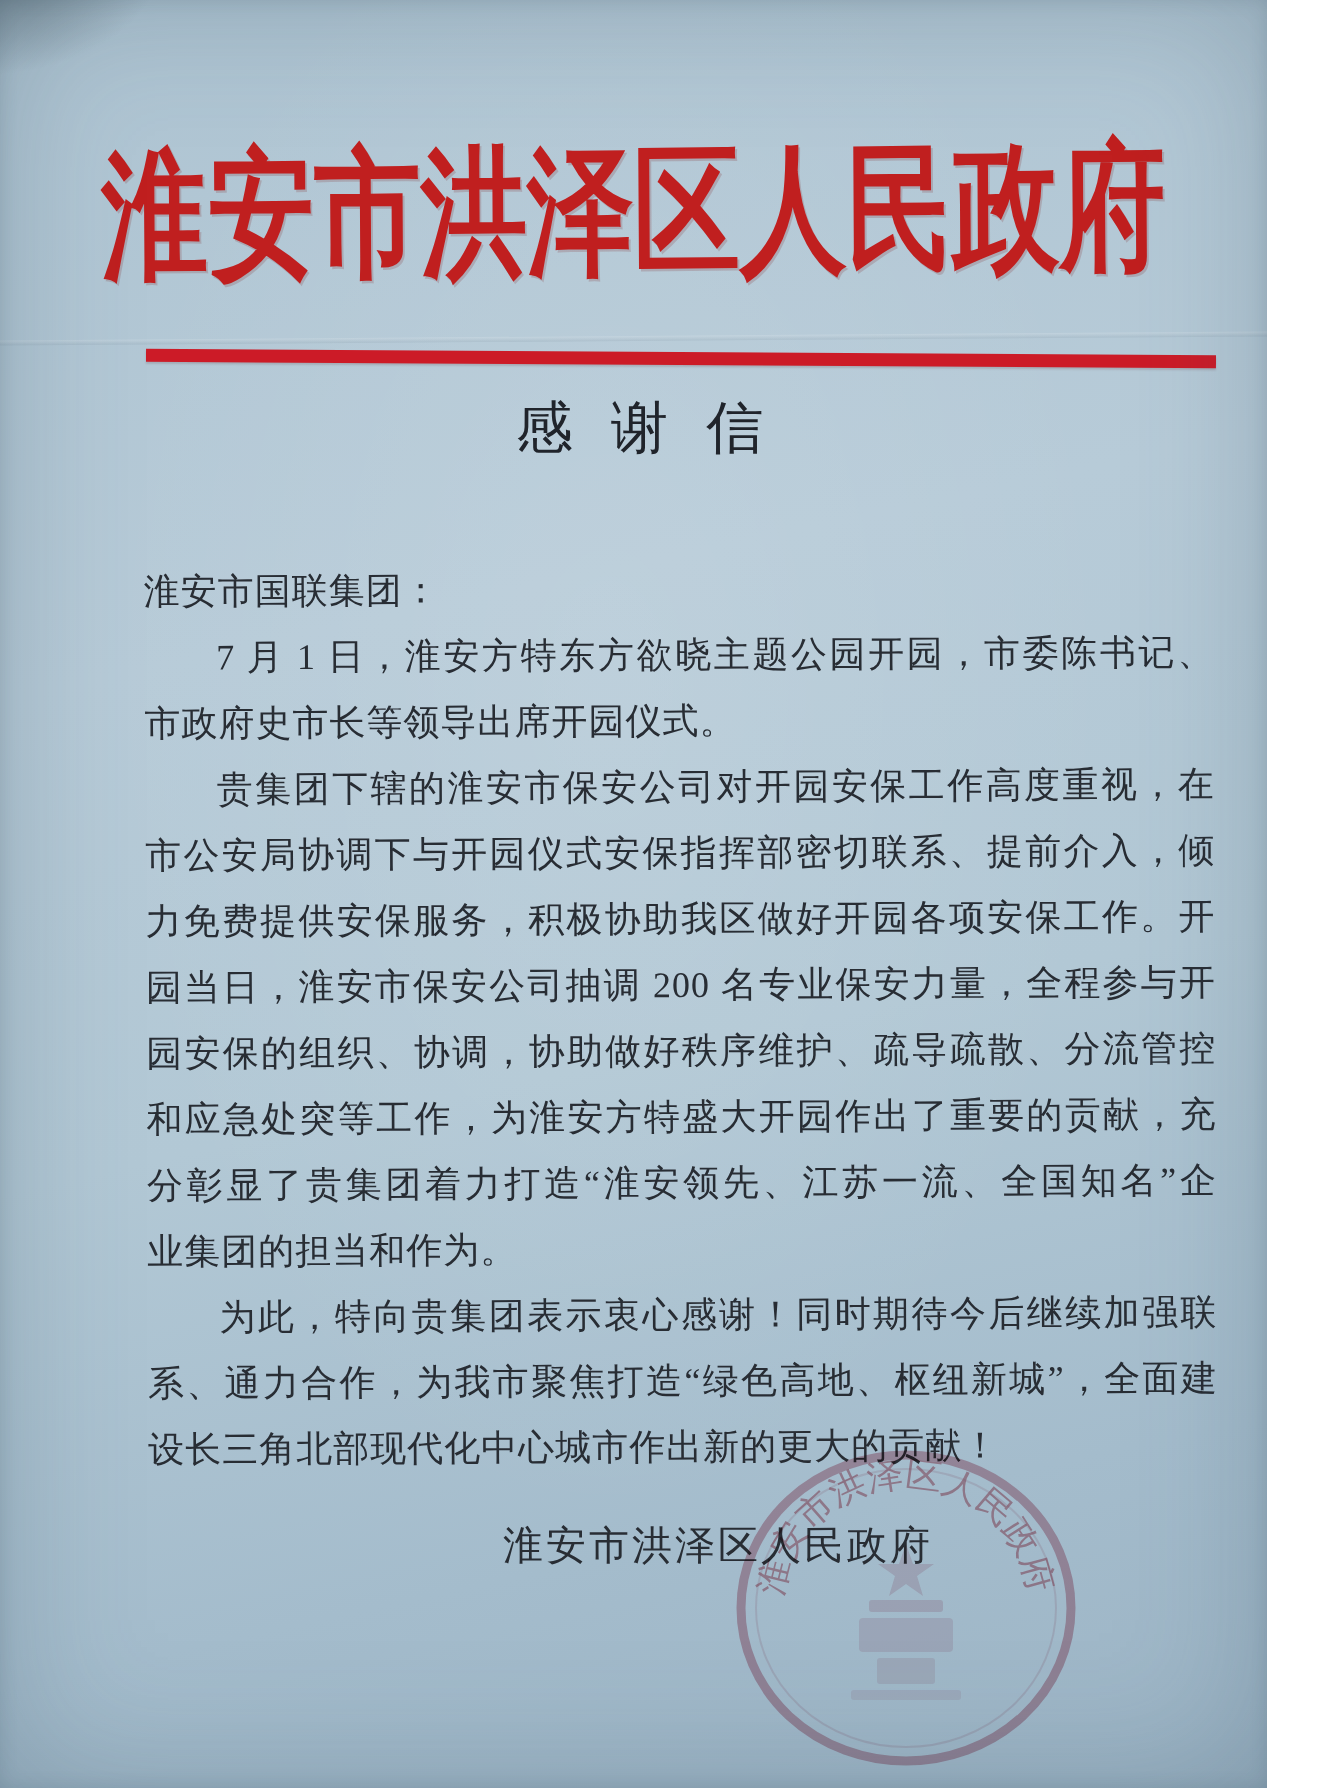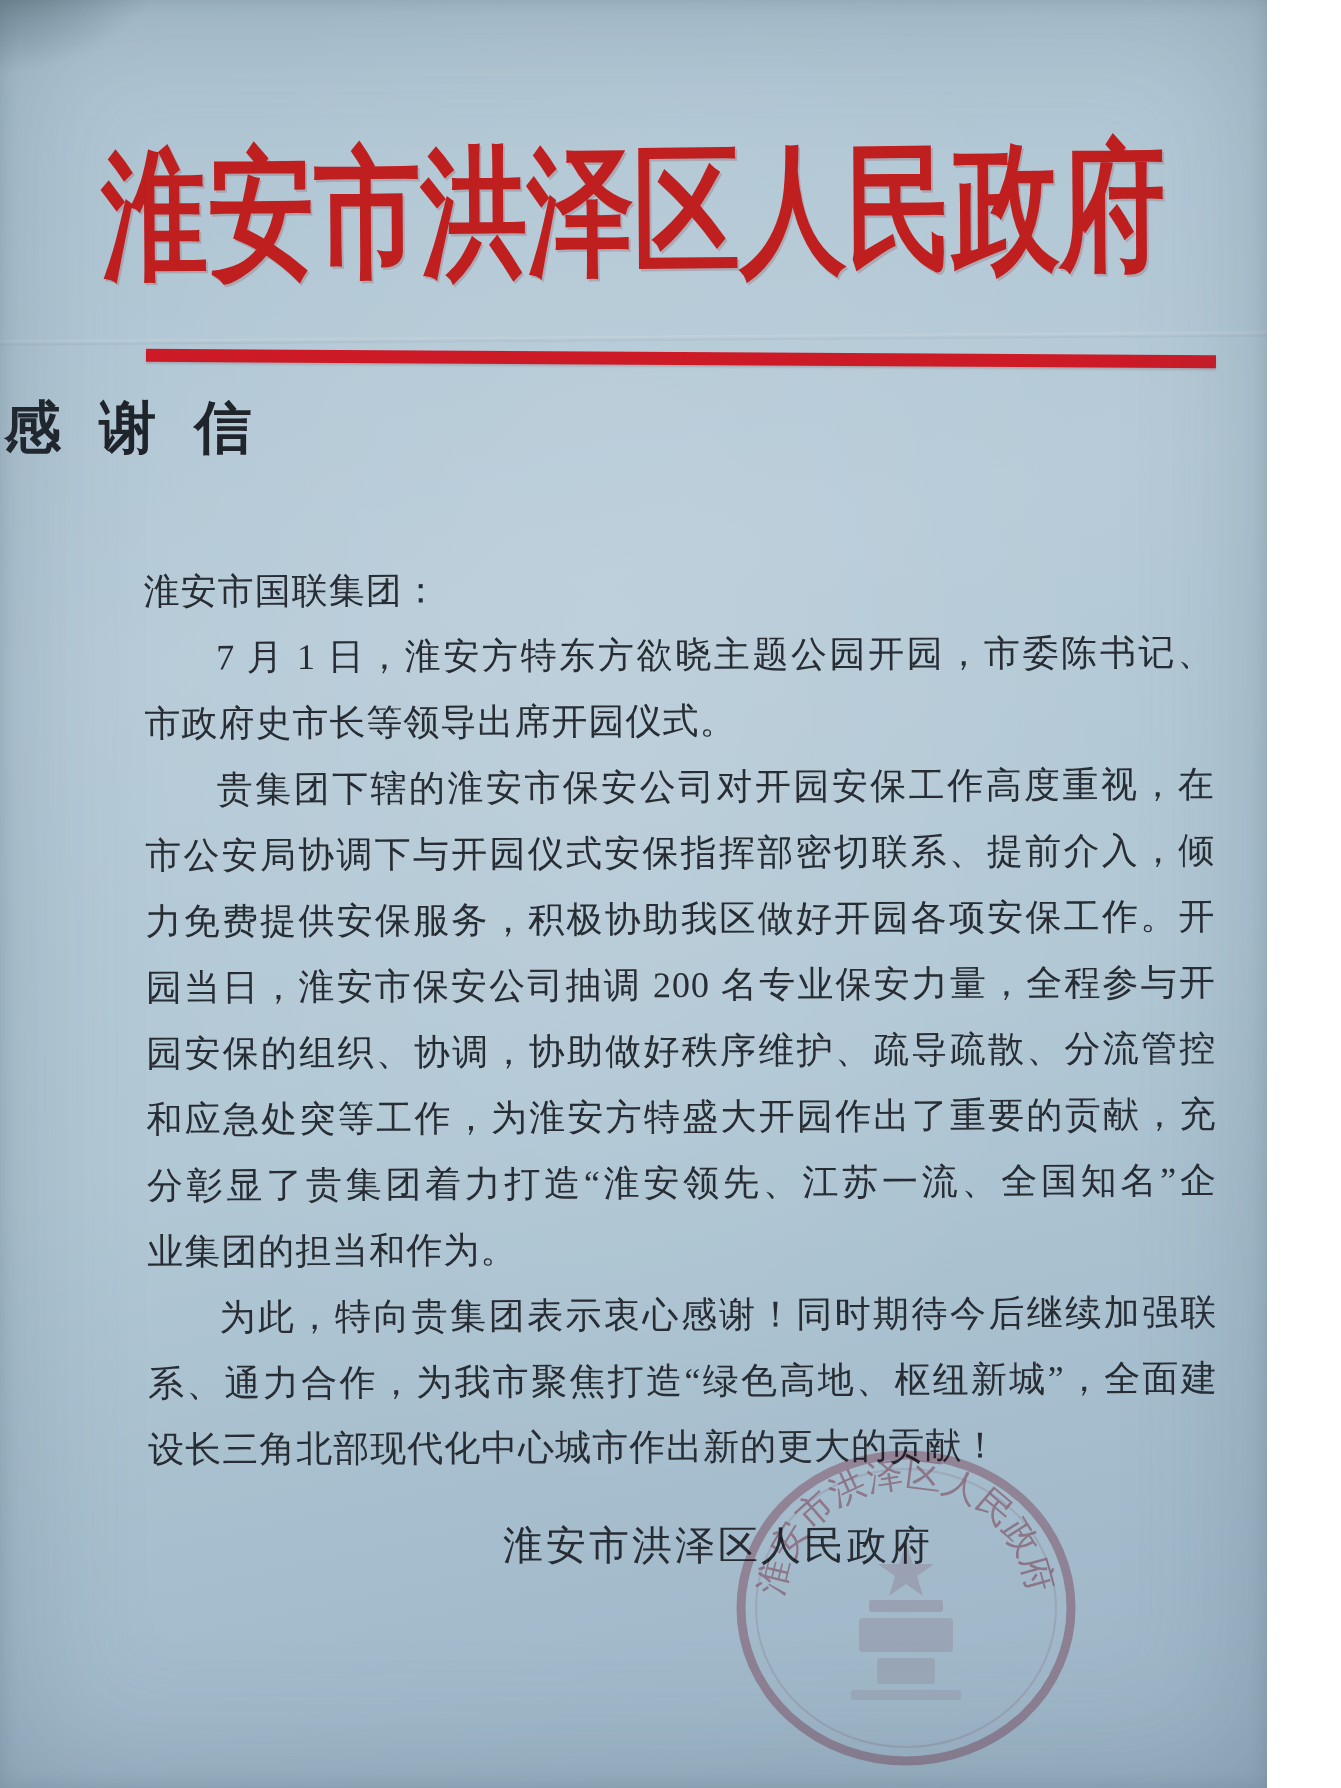--- a/index.html
+++ b/index.html
@@ -29,22 +29,22 @@
     transform:scale(.95,1.25) rotate(-.4deg);
     text-shadow:2px 2px 0 rgba(120,20,20,.18);
     white-space:nowrap;
   }
   .rule{
     position:absolute;left:146px;top:352px;width:1070px;height:13px;
     transform:rotate(.35deg);
     box-shadow:0 2px 2px rgba(90,40,40,.18);
   }
   .doc-title{
-    position:absolute;left:4px;top:398px;width:100%;
-    text-align:left;font-size:57px;font-weight:bold;
+    position:absolute;left:12px;top:398px;width:100%;
+    text-align:center;font-size:57px;font-weight:normal;
     letter-spacing:12px;line-height:60px;
     white-space:nowrap;
   }
   .body-block{
     position:absolute;left:146px;top:556px;width:1070px;
     font-size:36px;line-height:66px;letter-spacing:1px;
     transform:rotate(-.3deg);
   }
   .body-block .line{white-space:nowrap;}
   .body-block .line.fill{white-space:normal;text-align:justify;text-align-last:justify;}

